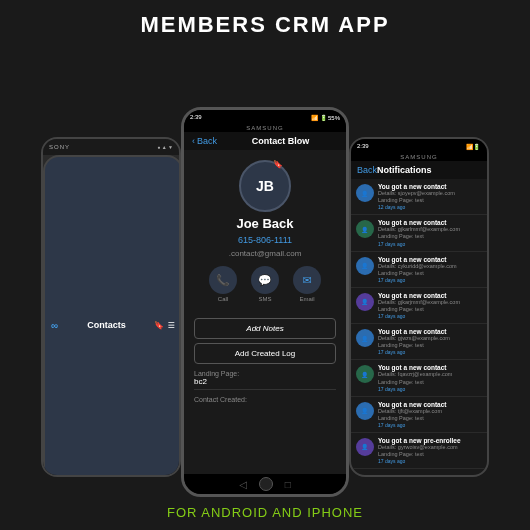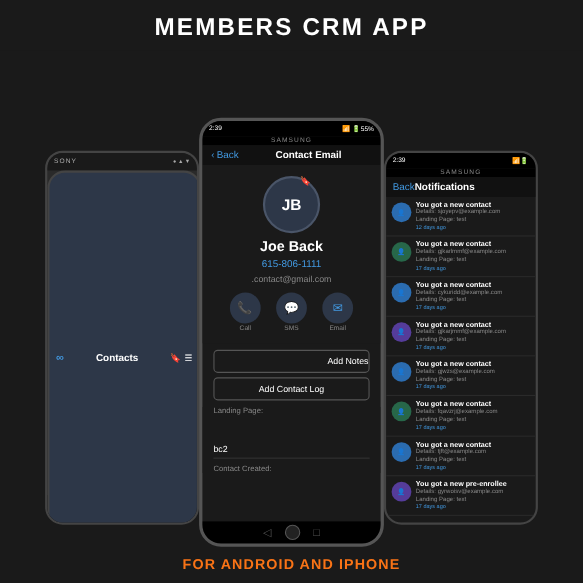--- a/index.html
+++ b/index.html
@@ -279,22 +279,23 @@
     }
 
     .add-notes-btn {
       background: transparent;
       border: 1px solid #555;
       border-radius: 4px;
       color: white;
       font-size: 8px;
       padding: 5px 0;
       width: 100%;
-      text-align: right;
+      text-align: center;
       margin-top: 6px;
+      font-style: italic;
     }
 
     .add-history-btn {
       background: transparent;
       border: 1px solid #555;
       border-radius: 4px;
       color: white;
       font-size: 8px;
       padding: 5px 0;
       width: 100%;
@@ -311,21 +312,20 @@
       color: #888;
       font-size: 7px;
       margin-top: 6px;
     }
 
     .field-value {
       color: white;
       font-size: 8px;
       border-bottom: 1px solid #333;
       padding-bottom: 3px;
-      margin-top: 27px;
     }
 
     .phone-center .home-bar {
       background: #000;
       height: 20px;
       display: flex;
       align-items: center;
       justify-content: center;
       gap: 12px;
       position: absolute;
@@ -429,23 +429,23 @@
       font-size: 5.5px;
       line-height: 1.3;
     }
 
     .notif-time {
       color: #4299e1;
       font-size: 5px;
     }
 
     .footer {
-      color: #f97316;
+      color: #84cc16;
       font-size: 13px;
-      font-weight: bold;
+      font-weight: normal;
       text-align: center;
       padding: 8px 0 10px;
       letter-spacing: 1px;
     }
 
     .notif-avatar.blue { background: #2b6cb0; }
     .notif-avatar.green { background: #276749; }
     .notif-avatar.purple { background: #553c9a; }
   </style>
 </head>
@@ -484,21 +484,21 @@
   </div>
 
   <div class="phone-center">
     <div class="status-bar">
       <span class="status-time" style="color:white;font-size:6px;">2:39</span>
       <span class="status-icons" style="color:white;font-size:6px;">📶 🔋55%</span>
     </div>
     <div class="samsung-brand" style="color:#888;font-size:6px;letter-spacing:1px;text-align:center;padding:1px;background:#000;">SAMSUNG</div>
     <div class="nav-bar" style="background:#111;display:flex;align-items:center;padding:4px 8px;gap:6px;">
       <span class="back-btn" style="color:#4299e1;font-size:9px;">‹ <span>Back</span></span>
-      <span class="nav-title" style="color:white;font-size:9px;font-weight:bold;flex:1;text-align:center;">Contact Email</span>
+      <span class="nav-title" style="color:white;font-size:9px;font-weight:bold;flex:1;text-align:center;">Contact Blow</span>
     </div>
     <div class="contact-card">
       <div class="big-avatar">
         <span>JB</span>
         <span class="bookmark-icon">🔖</span>
       </div>
       <span class="contact-big-name">Joe Back</span>
       <span class="contact-big-phone">615-806-1111</span>
       <span class="contact-big-email">.contact@gmail.com</span>
       <div class="action-buttons">
@@ -511,21 +511,21 @@
           <span class="action-label">SMS</span>
         </div>
         <div class="action-btn">
           <div class="action-icon-circle">✉</div>
           <span class="action-label">Email</span>
         </div>
       </div>
     </div>
     <div style="padding: 0 10px;">
       <div class="add-notes-btn">Add Notes</div>
-      <div class="add-history-btn">Add Contact Log</div>
+      <div class="add-history-btn">Add Created Log</div>
     </div>
     <div class="field-section" style="padding:0 10px;background:#1a1a1a;">
       <div class="field-label" style="color:#888;font-size:7px;margin-top:6px;">Landing Page:</div>
       <div class="field-value" style="color:white;font-size:8px;border-bottom:1px solid #333;padding-bottom:3px;">bc2</div>
       <div class="field-label" style="color:#888;font-size:7px;margin-top:6px;">Contact Created:</div>
     </div>
     <div class="home-bar" style="background:#000;height:20px;display:flex;align-items:center;justify-content:center;gap:12px;position:absolute;bottom:0;width:100%;">
       <span class="nav-btn-small" style="color:#555;font-size:10px;">◁</span>
       <div class="home-btn" style="width:14px;height:14px;border-radius:50%;border:1px solid #555;background:#222;"></div>
       <span class="nav-btn-small" style="color:#555;font-size:10px;">□</span>

